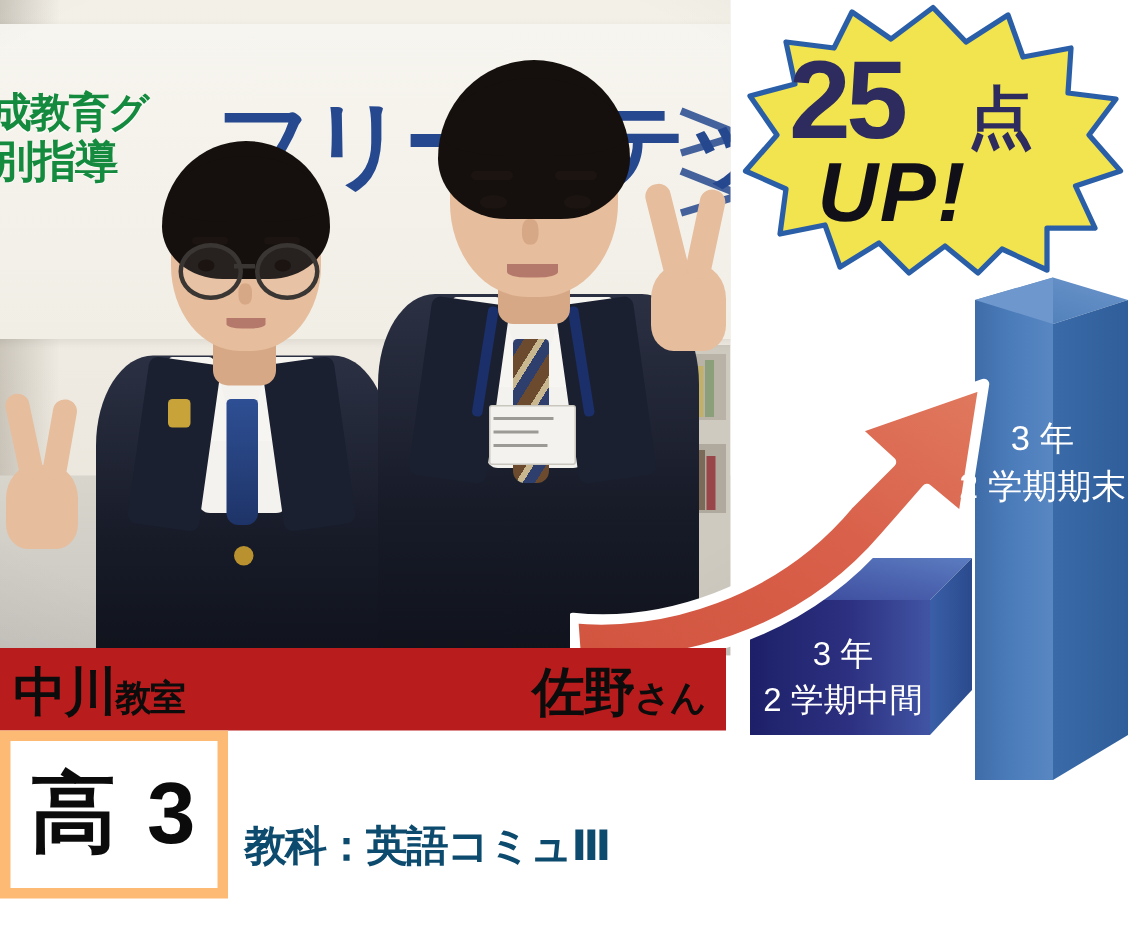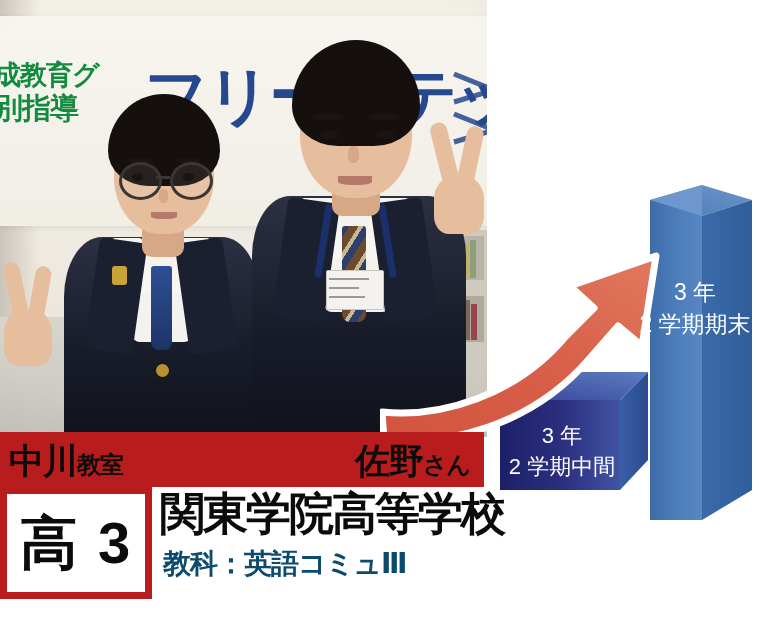--- a/index.html
+++ b/index.html
@@ -267,21 +267,21 @@
   }
   .info-lower {
     position: absolute;
     left: 0; top: 55px;
     width: 484px; height: 112px;
   }
   .grade-box-outer {
     position: absolute;
     left: 0; top: 0;
     width: 152px; height: 112px;
-    background: #b91c1c;
+    background: #fdba74;
   }
   .grade-box {
     position: absolute;
     left: 7px; top: 7px;
     width: 138px; height: 98px;
     background: #ffffff;
     display: flex;
     align-items: center;
     justify-content: center;
   }
@@ -493,34 +493,43 @@
 
       <g>
         <text id="lblTallA" x="315" y="150" fill="#ffffff" font-size="23" font-family="Liberation Sans, sans-serif" text-anchor="middle">3 年</text>
         <text id="lblTallB" x="315" y="182" fill="#ffffff" font-size="23" font-family="Liberation Sans, sans-serif" text-anchor="middle">2 学期期末</text>
         <text id="lblShortA" x="182" y="293" fill="#ffffff" font-size="22" font-family="Liberation Sans, sans-serif" text-anchor="middle">3 年</text>
         <text id="lblShortB" x="182" y="324" fill="#ffffff" font-size="22" font-family="Liberation Sans, sans-serif" text-anchor="middle">2 学期中間</text>
       </g>
     </svg>
   </div>
 
+  <div class="badge">
+    <svg viewBox="0 0 256 182" width="256" height="182">
+      <polygon points="128,3 150,26 178,8 188,36 220,30 218,60 250,64 232,88 253,112 223,122 236,150 204,150 204,178 174,164 158,180 136,162 112,180 92,160 66,176 56,148 26,154 30,124 3,112 24,88 6,62 36,54 30,26 62,30 74,6 100,24" fill="#f2e44f" stroke="#2a5fa8" stroke-width="3.5" stroke-linejoin="round"></polygon>
+    </svg>
+    <div class="badge-text">
+      <span class="badge-25">25</span>
+      <span class="badge-ten">点</span>
+      <span class="badge-up">UP!</span>
+    </div>
+  </div>
 
   <div class="info">
     <div class="info-band">
       <div class="info-band-left">
         <span class="big-jp">中川</span><span class="small-jp">教室</span>
       </div>
       <div class="info-band-right">
         <span class="big-jp">佐野</span><span class="small-jp">さん</span>
       </div>
     </div>
     <div class="info-lower">
       <div class="grade-box-outer">
         <div class="grade-box">
           <span class="grade-text">高 3</span>
         </div>
       </div>
-      <div class="school">関東学院高等学校</div>
       <div class="subject">教科：英語コミュⅢ</div>
     </div>
   </div>
 
 </div>
 
 </body></html>

